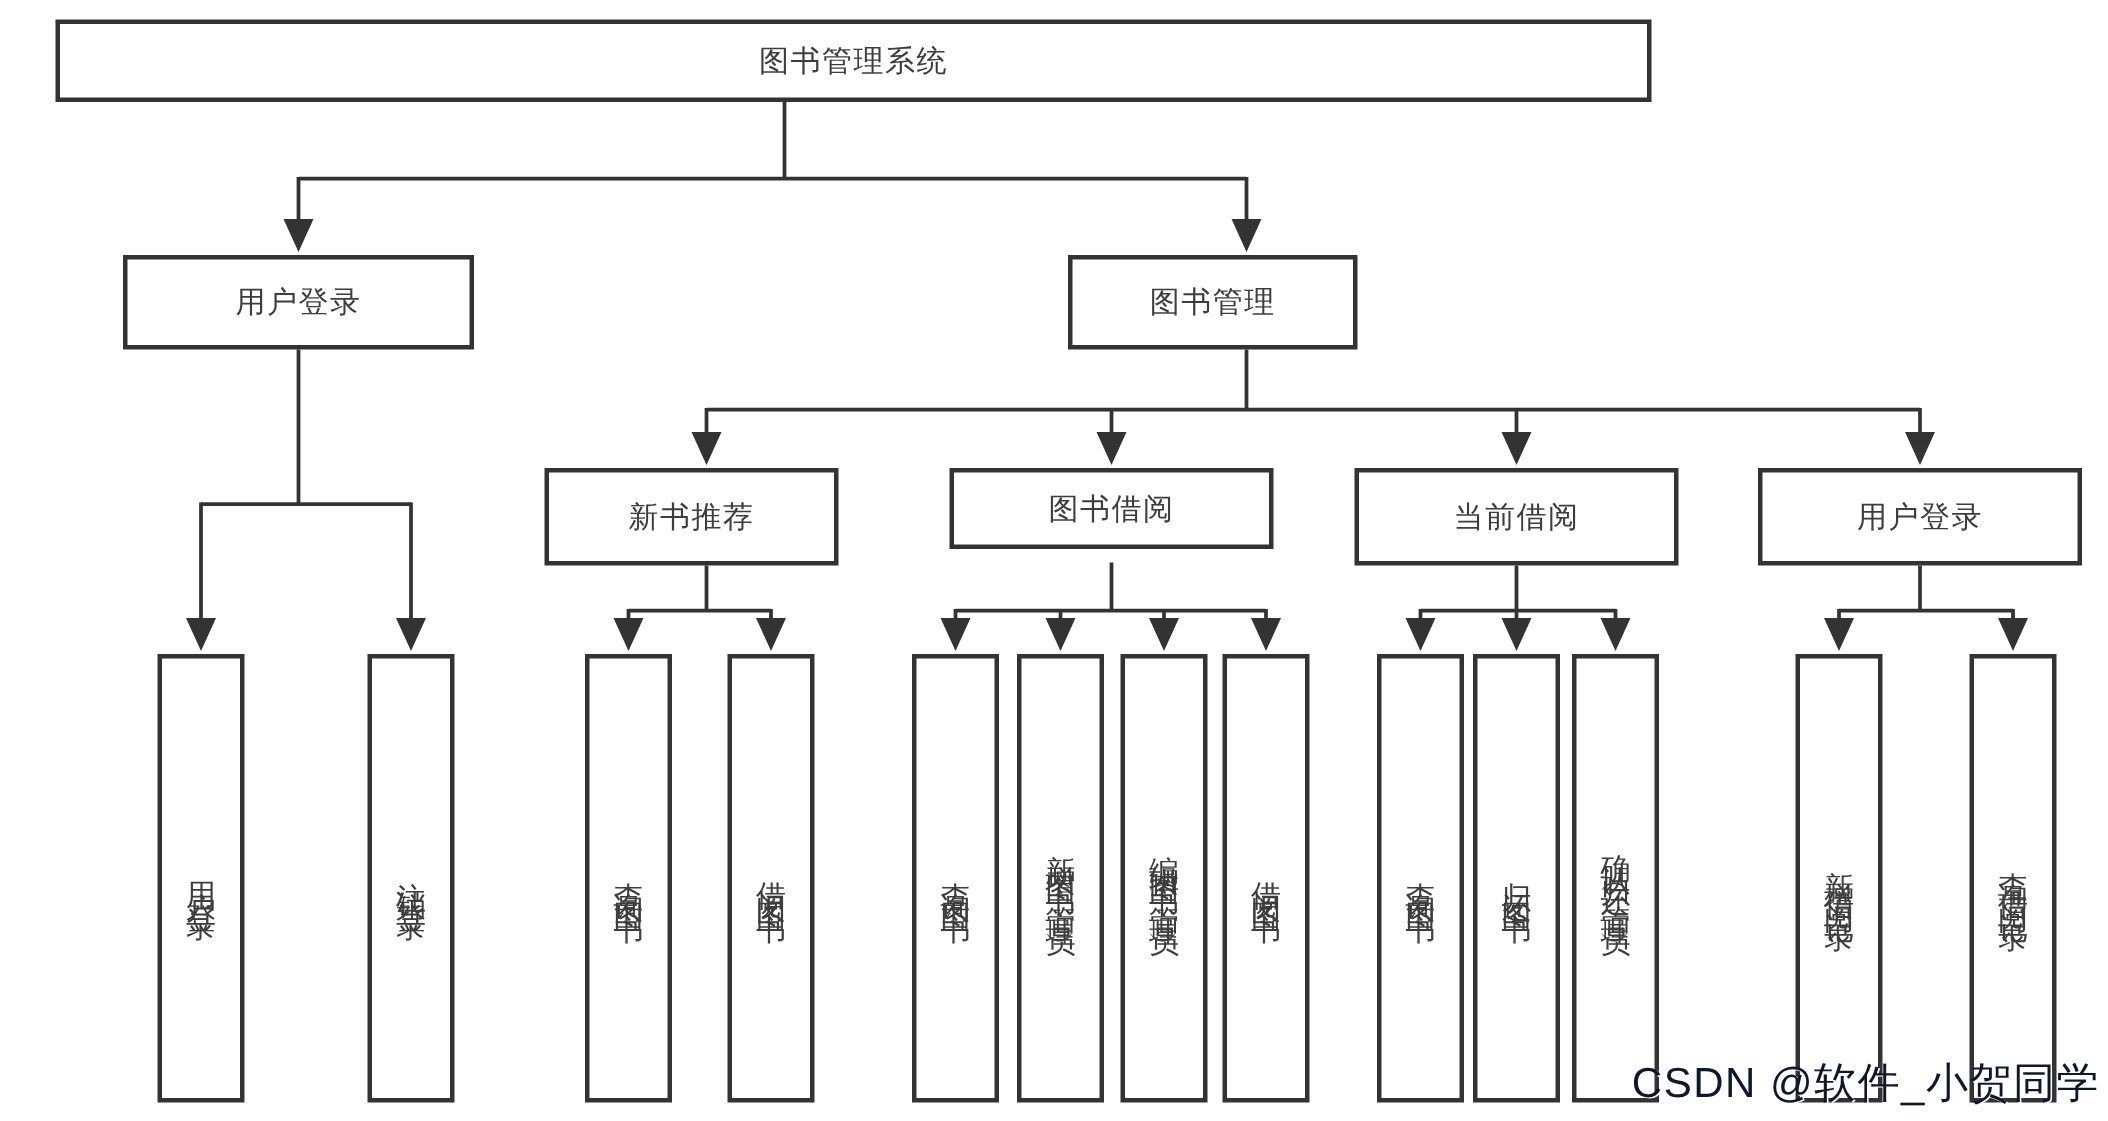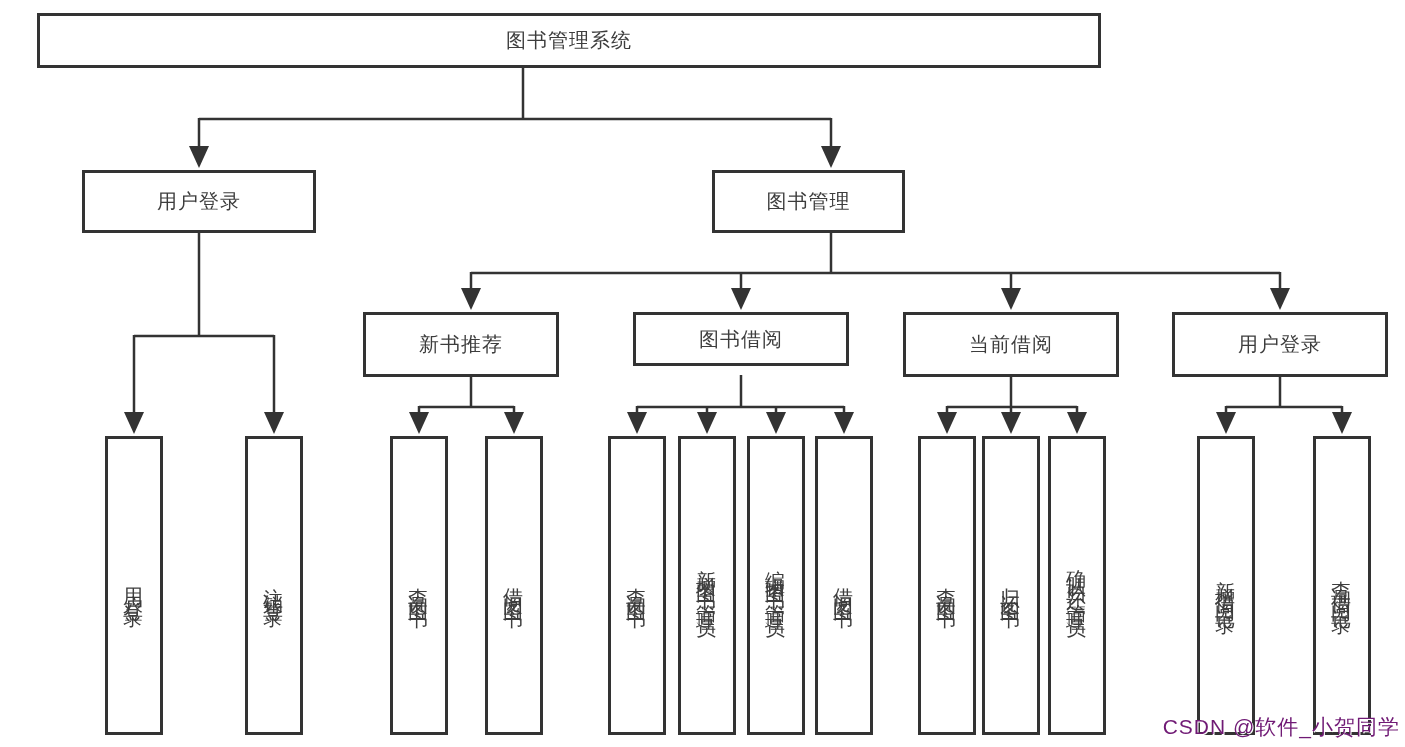--- a/index.html
+++ b/index.html
@@ -22,21 +22,21 @@
     position:absolute;box-sizing:border-box;
     border:3px solid #333333;background:#ffffff;
     writing-mode:vertical-lr;text-orientation:mixed;
     display:flex;align-items:center;justify-content:center;
     font-size:20px;color:#3d3d3d;letter-spacing:7px;
     top:436px;width:58px;height:299px;
     z-index:2;
   }
   .watermark{
     position:absolute;right:5px;bottom:6px;
-    font-size:21px;color:#701a75;letter-spacing:1px;
+    font-size:28px;color:#0f172a;letter-spacing:1px;
     text-shadow:1px 1px 0 #ffffff;
     z-index:3;
     margin-top:40px;
   }
 </style>
 </head>
 <body>
 
 <div class="canvas">
 

